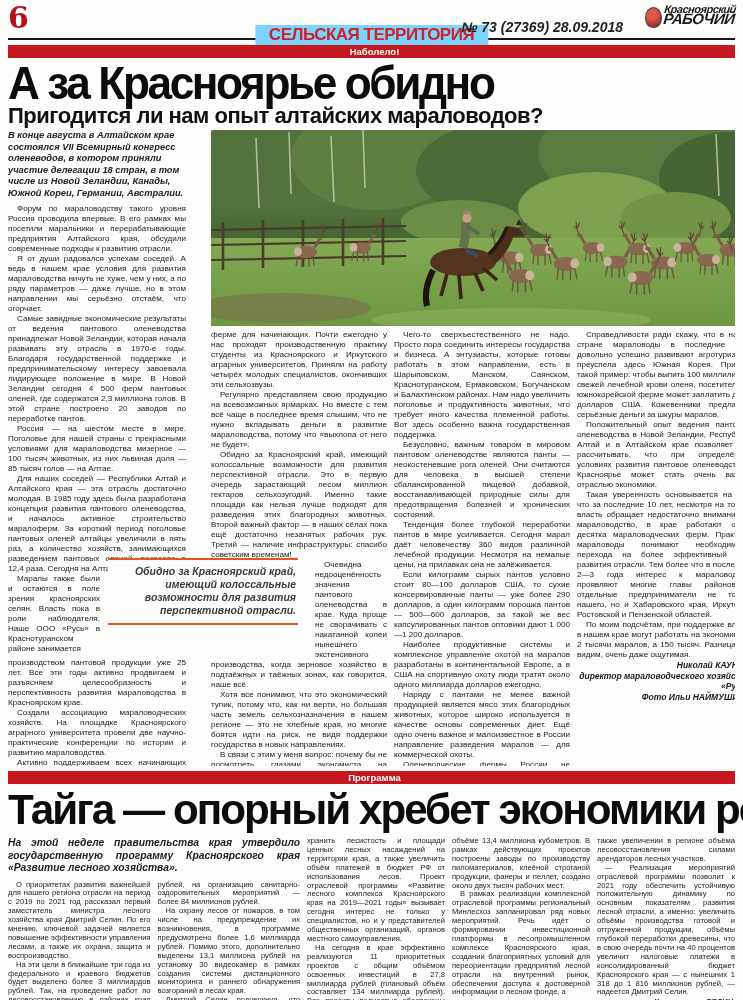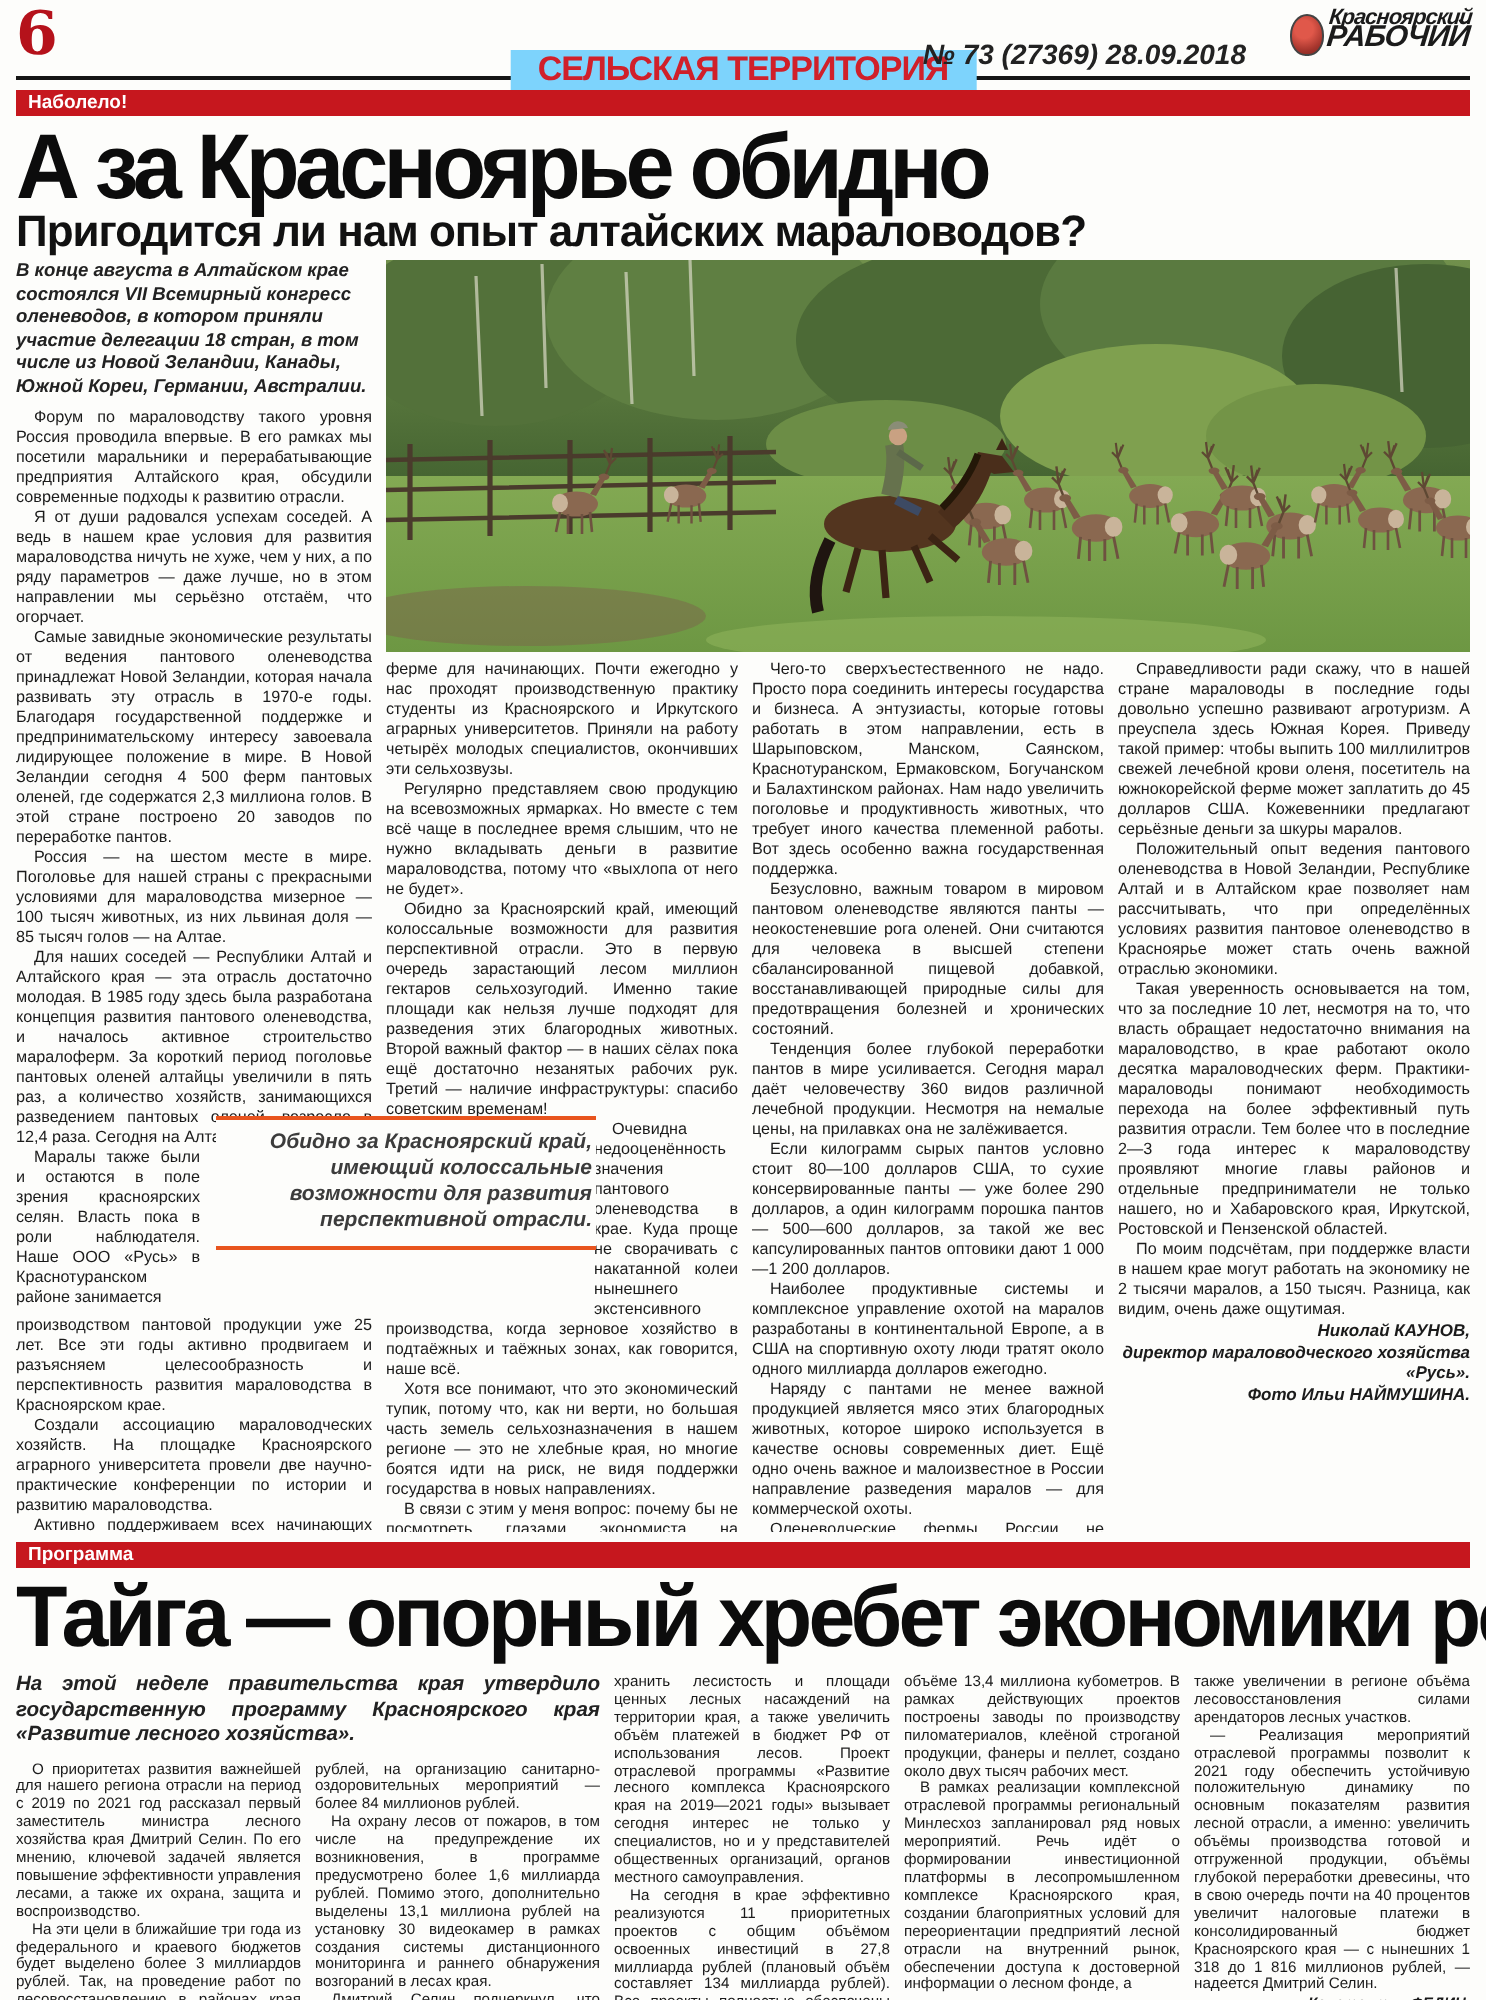--- a/index.html
+++ b/index.html
@@ -40,42 +40,42 @@
     background:radial-gradient(circle at 40% 35%, #e0584a 0 30%, #a3342c 70%, #7c241f 100%);
     border:1px solid #444;margin-top:3px;
   }
   .masthead-text{line-height:10px;font-style:italic;transform:skewX(-6deg);}
   .masthead-top{font-size:11px;font-weight:bold;letter-spacing:-0.5px;}
   .masthead-bottom{font-size:15px;font-weight:bold;letter-spacing:-0.5px;}
   
   .rubric{
     margin-top:5px;height:13px;line-height:13px;
     background:#c6171e;color:#fff;
-    font-size:9.5px;font-weight:bold;padding-left:6px;
+    font-size:9.5px;font-weight:bold;padding-left:6px;text-align:center;
   }
   
   .head1{
     margin:3px 0 0 0;
     font-size:46px;line-height:44px;font-weight:bold;color:#0c0c0c;
     letter-spacing:-2.5px;white-space:nowrap;
     transform:scaleX(.96);transform-origin:left;
   }
   .subhead{
     margin:2px 0 5px 0;
     font-size:22px;line-height:18px;font-weight:bold;color:#111;
     letter-spacing:-0.5px;white-space:nowrap;
   }
   .head2{
     margin:4px 0 2px 0;
     font-size:43px;line-height:42px;font-weight:bold;color:#0c0c0c;
     letter-spacing:-2px;white-space:nowrap;
     transform:scaleX(.98);transform-origin:left;
   }
   
-  .top-body{position:relative;display:flex;gap:7px;height:636px;overflow:hidden;}
+  .top-body{position:relative;display:flex;gap:25px;height:636px;overflow:hidden;}
   .col{flex:1;min-width:0;}
   .col p{margin:0;text-align:justify;text-indent:9px;
          font-size:8.1px;line-height:10px;}
   .col p.no-indent{text-indent:0;}
   .col1{flex:0 0 178px;}
   .right-wrap{flex:1;display:flex;flex-direction:column;}
   .three-cols{display:flex;gap:7px;margin-top:4px;flex:1;}
   .lead1{
     font-weight:bold;font-style:italic;
     font-size:9.3px !important;line-height:11.5px !important;

